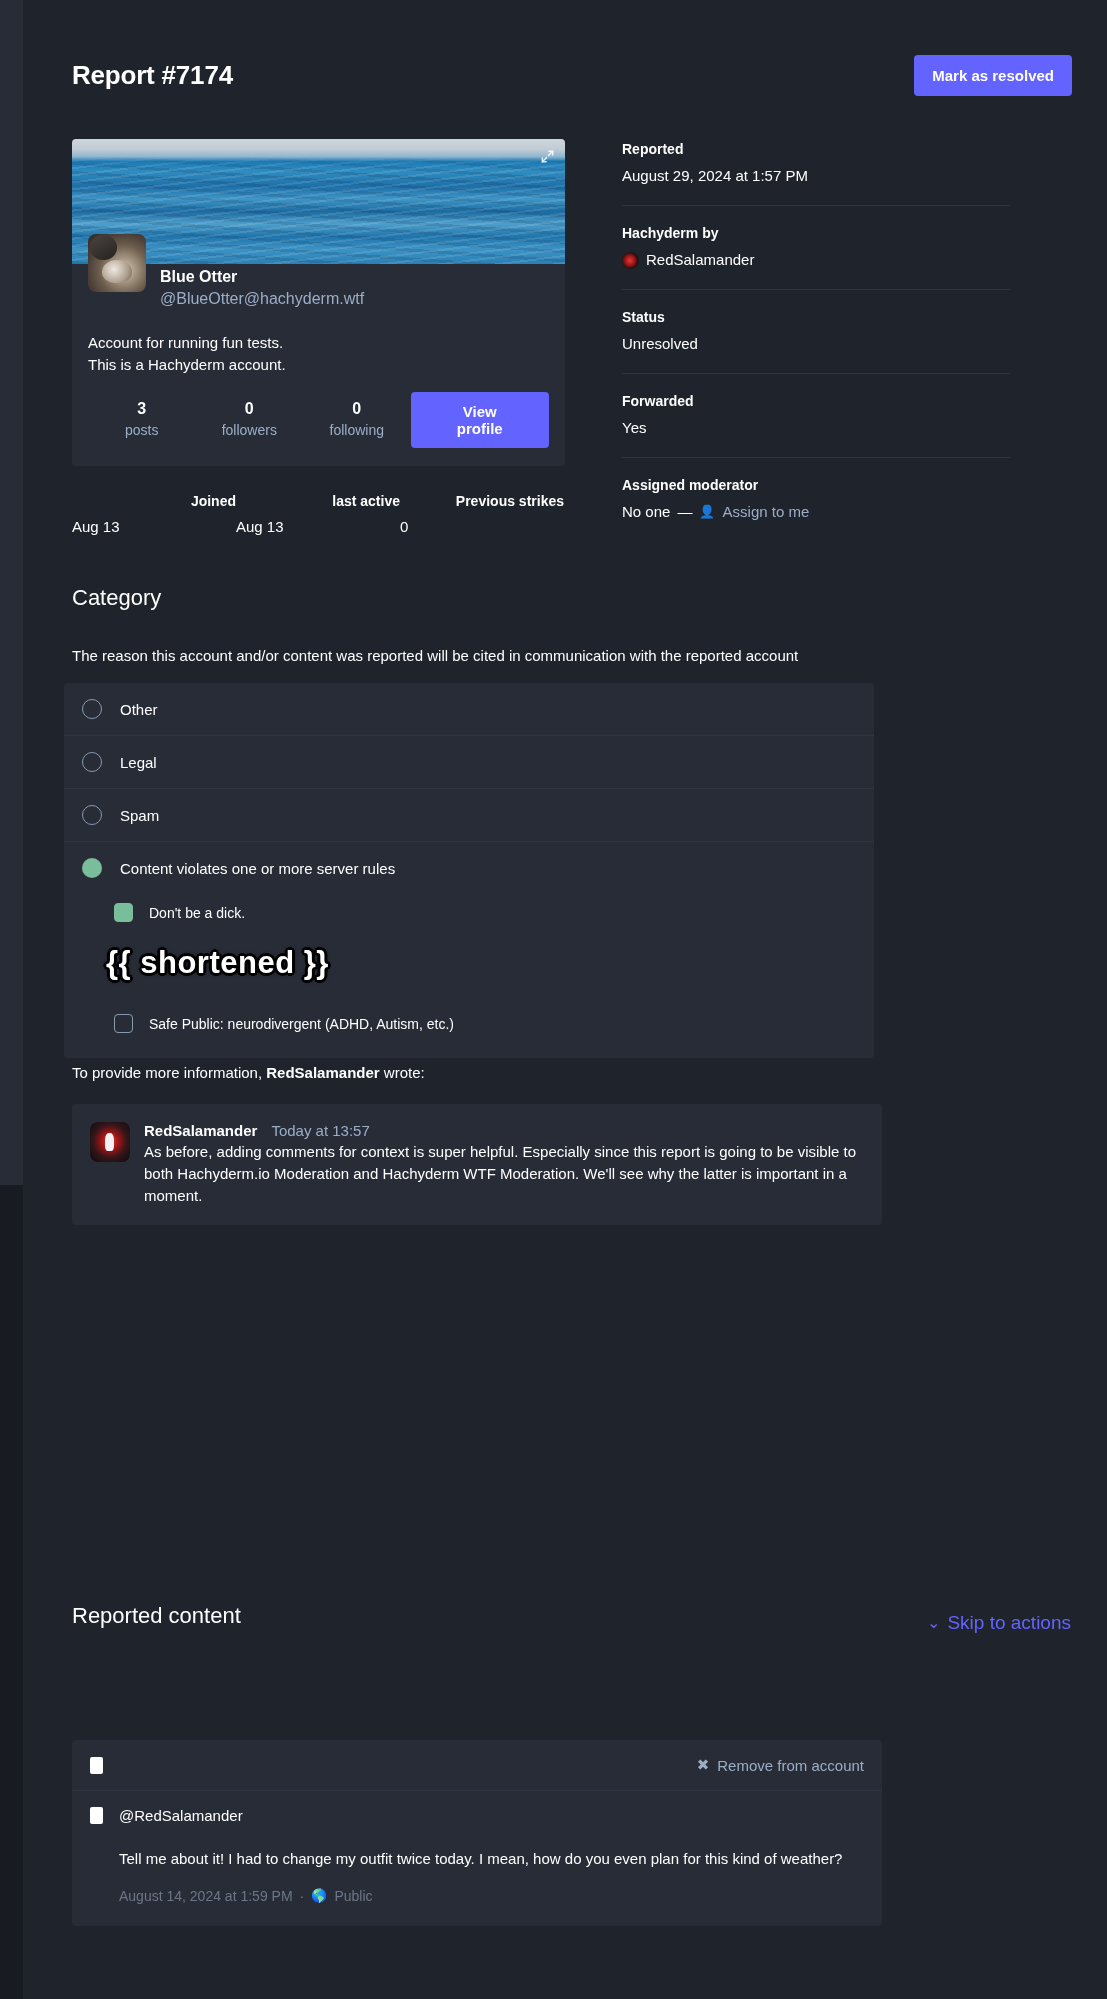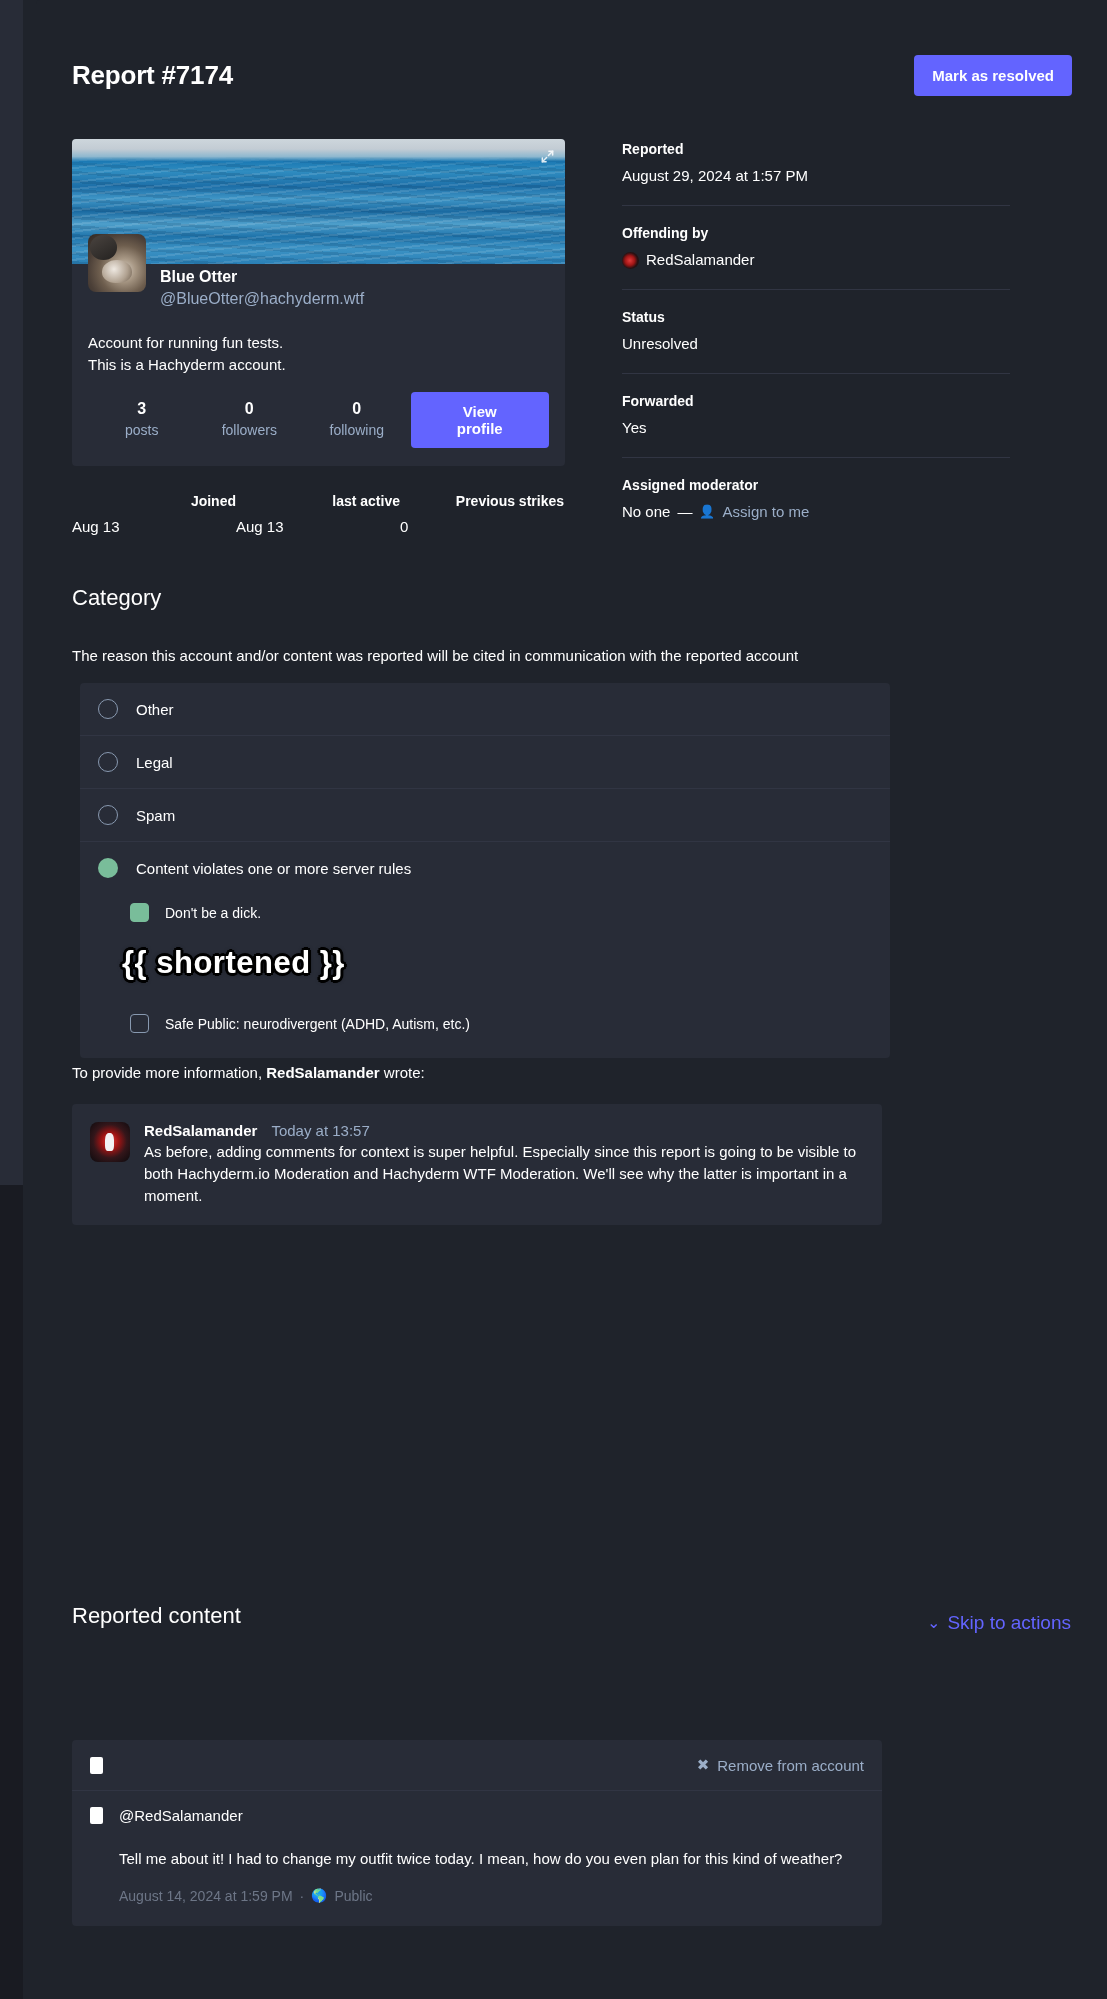--- a/index.html
+++ b/index.html
@@ -214,21 +214,21 @@
     position: absolute; left: 36px;
     font-size: 22px; font-weight: 400; color: #ffffff;
   }
   .section-sub {
     position: absolute; left: 36px;
     font-size: 15px; color: #ffffff; line-height: 1.5;
   }
 
   
   .cat-list {
-    position: absolute; left: 44px; top: 683px;
+    position: absolute; left: 28px; top: 683px;
     width: 810px;
     background: #282c37;
     border-radius: 4px;
     overflow: hidden;
   }
   .cat-row {
     display: flex; align-items: center; gap: 18px;
     padding: 16px 18px;
     min-height: 51px;
   }
@@ -413,21 +413,21 @@
 
         <div class="col-right">
           <div class="side-list">
 
             <div class="side-item">
               <div class="side-label">Reported</div>
               <div class="side-value">August 29, 2024 at 1:57 PM</div>
             </div>
 
             <div class="side-item">
-              <div class="side-label">Offending by</div>
+              <div class="side-label">Hachyderm by</div>
               <div class="side-value">
                 <span class="mini-avatar"></span>
                 <span>RedSalamander</span>
               </div>
             </div>
 
             <div class="side-item">
               <div class="side-label">Status</div>
               <div class="side-value">Unresolved</div>
             </div>

